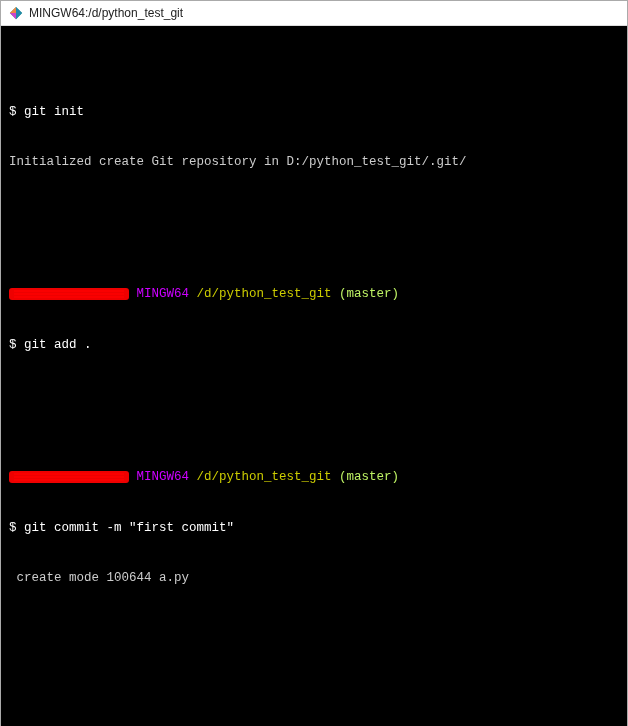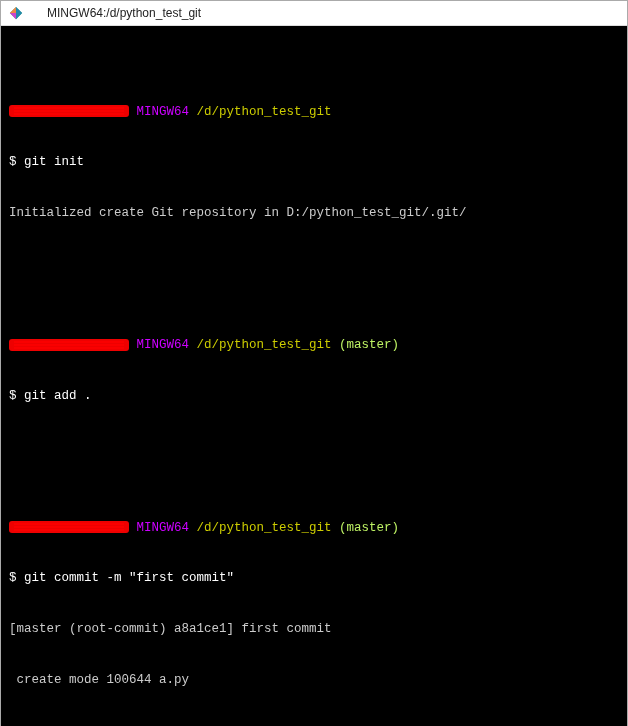--- a/index.html
+++ b/index.html
@@ -11,21 +11,21 @@
   }
   .window {
     width: 628px;
     border: 1px solid #aaa;
   }
   .titlebar {
     background: #fff;
     padding: 5px 8px;
     display: flex;
     align-items: flex-end;
-    gap: 24px;
+    gap: 6px;
     border-bottom: 1px solid #ddd;
   }
   .titlebar-icon {
     width: 14px;
     height: 14px;
     display: inline-flex;
     align-items: center;
     justify-content: center;
   }
   .titlebar-text {
@@ -78,34 +78,32 @@
         <polygon points="8,1 1,8 8,8" fill="#e84"></polygon>
         <polygon points="8,15 1,8 8,8" fill="#c4c"></polygon>
       </svg>
     </span>
     <span class="titlebar-text">MINGW64:/d/python_test_git</span>
   </div>
 
   <div class="terminal">
 
     
-    <span class="line"><span class="redact"></span> <span class="mingw">MINGW64</span> <span class="path">/d/python_test_git</span></span>
     <span class="line white">$ git init</span>
     <span class="line">Initialized create Git repository in D:/python_test_git/.git/</span>
     <div class="blank"></div>
 
     
     <span class="line"><span class="redact"></span> <span class="mingw">MINGW64</span> <span class="path">/d/python_test_git</span> <span class="branch">(master)</span></span>
     <span class="line white">$ git add .</span>
     <div class="blank"></div>
 
     
     <span class="line"><span class="redact"></span> <span class="mingw">MINGW64</span> <span class="path">/d/python_test_git</span> <span class="branch">(master)</span></span>
     <span class="line white">$ git commit -m "first commit"</span>
-    <span class="line">[master (root-commit) a8a1ce1] first commit</span>
     <span class="line"> create mode 100644 a.py</span>
     
 
     
     
     
     
 
     
     

